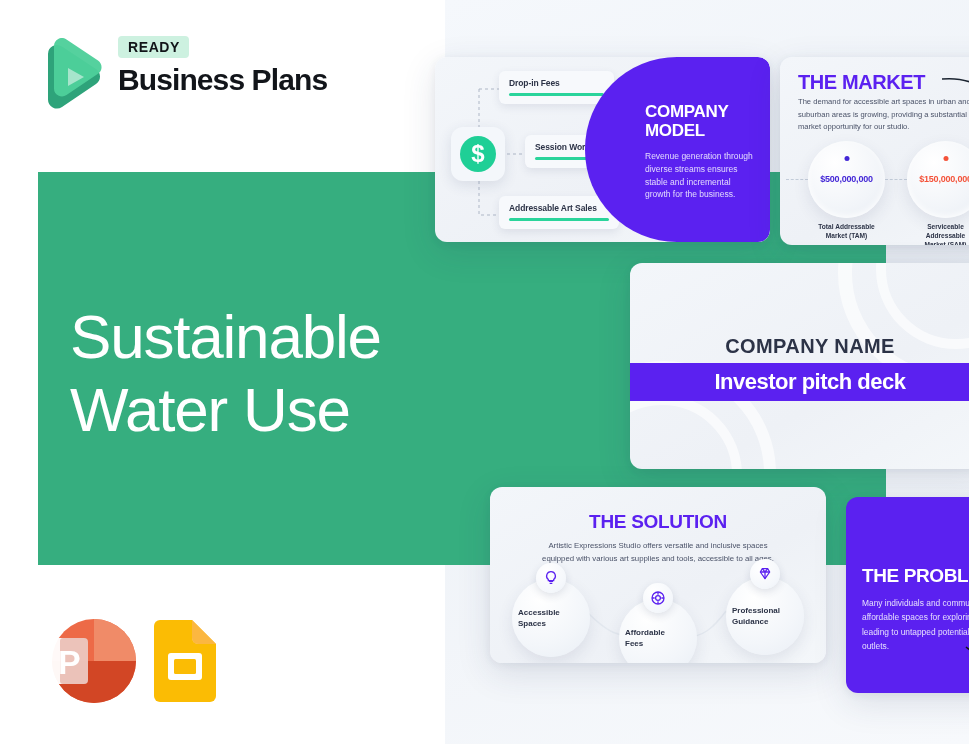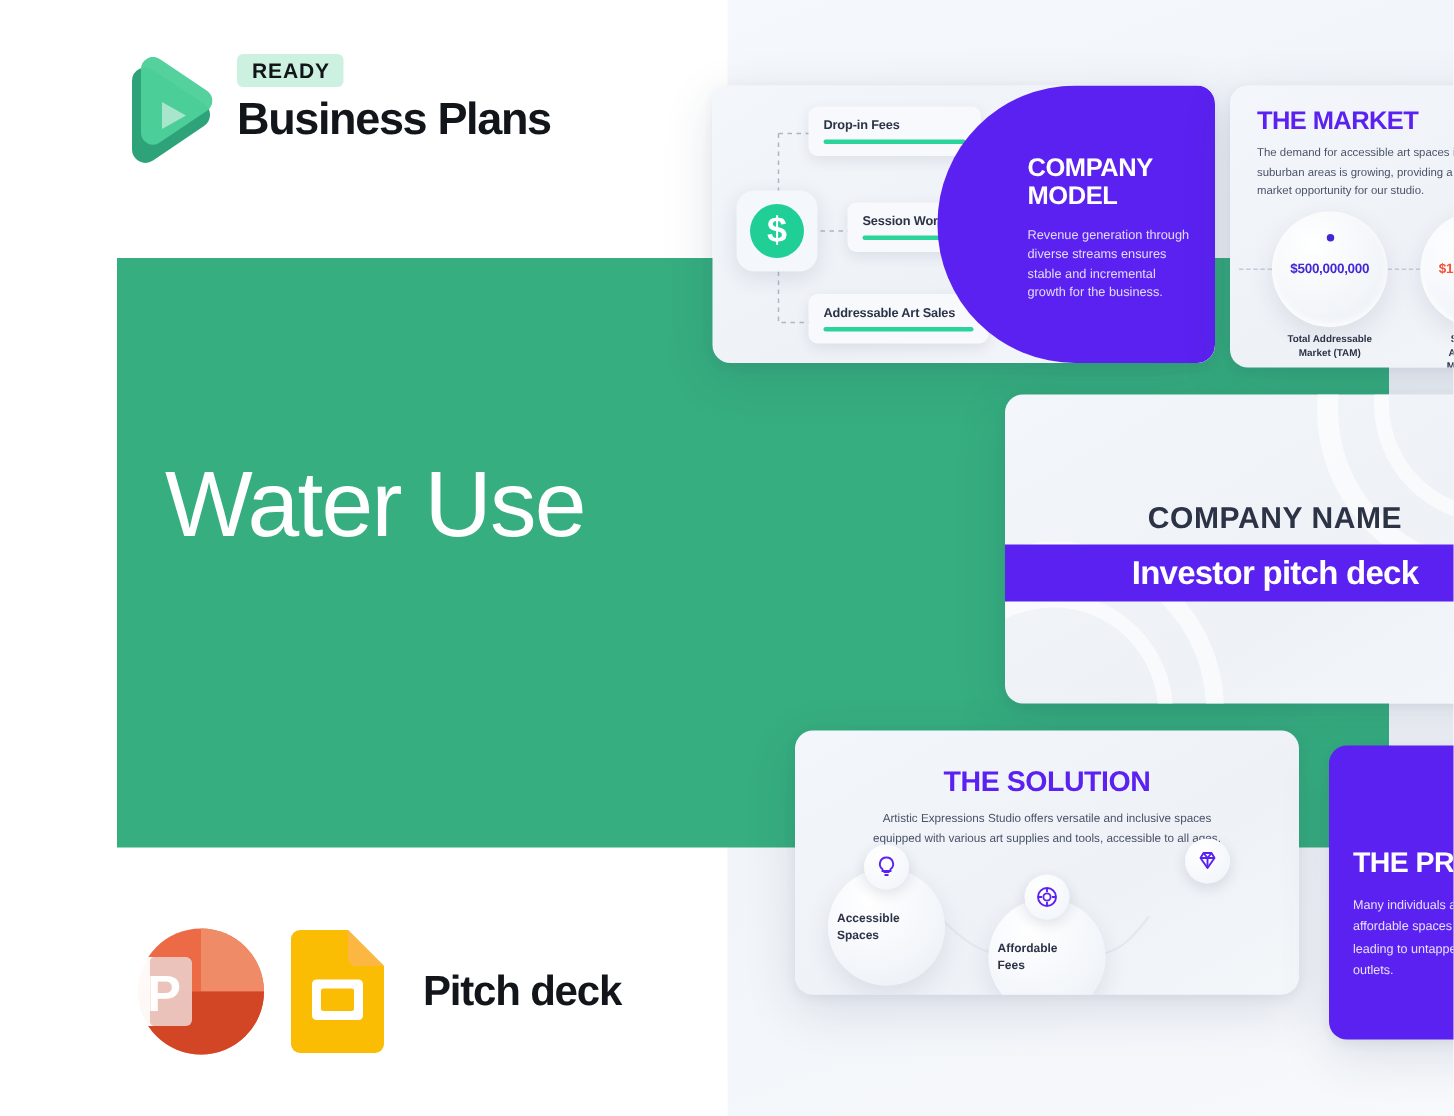--- a/index.html
+++ b/index.html
@@ -2,21 +2,21 @@
 <html><head>
 <meta charset="utf-8">
 <style>
   html,body{margin:0;padding:0;}
   body{
     width:969px;height:744px;overflow:hidden;position:relative;
     background:#ffffff;
     font-family:"Liberation Sans", sans-serif;
     -webkit-font-smoothing:antialiased;
   }
-  .stage{position:absolute;inset:0;margin-left:40px;}
+  .stage{position:absolute;inset:0;}
 
   
   .bg-right{
     position:absolute;left:445px;top:0;width:524px;height:744px;
     background:linear-gradient(160deg,#f5f8fc 0%,#eef2f7 45%,#f7f9fc 100%);
   }
 
   
   .green-panel{
     position:absolute;left:38px;top:172px;width:848px;height:393px;
@@ -81,21 +81,21 @@
   .bm-purple{
     position:absolute;right:0;top:0;width:185px;height:185px;
     background:#5b21f0;border-radius:92px 12px 12px 92px;
   }
   .bm-purple-inner{position:absolute;left:60px;top:45px;width:112px;}
   .bm-h{color:#fff;font-size:17px;font-weight:700;line-height:1.12;letter-spacing:-0.3px;}
   .bm-p{color:#e3dbfd;font-size:8.5px;line-height:1.5;margin-top:10px;}
 
   
   .s-market{left:780px;top:57px;width:238px;height:188px;}
-  .mk-h{position:absolute;left:18px;top:14px;font-size:17px;font-weight:800;color:#5b21f0;letter-spacing:-0.4px;text-align:right;}
+  .mk-h{position:absolute;left:18px;top:14px;font-size:20px;font-weight:800;color:#5b21f0;letter-spacing:-0.4px;text-align:right;}
   .mk-p{position:absolute;left:18px;top:39px;width:175px;font-size:7.6px;line-height:1.65;color:#4a5268;}
   .mk-arrow{position:absolute;left:160px;top:16px;width:62px;height:46px;}
   .mk-circles{position:absolute;left:6px;top:84px;width:232px;height:100px;}
   .mk-circ{
     position:absolute;top:0;width:77px;height:77px;border-radius:50%;
     background:radial-gradient(circle at 35% 28%,#ffffff 0%,#f2f5f9 62%,#e7ecf3 100%);
     box-shadow:0 6px 16px rgba(45,60,95,.10), inset 0 -2px 6px rgba(255,255,255,.9);
   }
   .mk-dot{position:absolute;left:50%;top:15px;width:5px;height:5px;border-radius:50%;transform:translateX(-50%);}
   .mk-val{position:absolute;left:0;right:0;top:33px;text-align:center;font-size:9px;font-weight:800;letter-spacing:-0.2px;}
@@ -157,20 +157,21 @@
         <path d="M30 30 L46 39 L30 48 Z" fill="#f2f8f5" opacity=".55"></path>
       </svg>
     </div>
     <div class="brand-text">
       <span class="ready-badge">READY</span>
       <div class="brand-title">Business Plans</div>
     </div>
   </div>
 
   <div class="hero-title">
+    <div>Sustainable</div>
     <div>Water Use</div>
   </div>
 
   <div class="filetypes">
     <div class="ppt-icon">
       <svg viewBox="0 0 94 90" width="94" height="90">
         <circle cx="52" cy="45" r="42" fill="#ed6a47"></circle>
         <path d="M52 3 a42 42 0 0 1 42 42 L52 45 Z" fill="#f08b68"></path>
         <path d="M94 45 a42 42 0 0 1-42 42 L52 45 Z" fill="#d24625"></path>
         <path d="M10 45 a42 42 0 0 0 42 42 L52 45 Z" fill="#d24625"></path>
@@ -181,21 +182,20 @@
     </div>
     <div class="slides-icon">
       <svg viewBox="0 0 62 82" width="62" height="82">
         <path d="M6 0 h32 l24 24 v52 a6 6 0 0 1-6 6 H6 a6 6 0 0 1-6-6 V6 a6 6 0 0 1 6-6z" fill="#fbbc04"></path>
         <path d="M38 0 l24 24 H44 a6 6 0 0 1-6-6 Z" fill="#fde293"></path>
         <path d="M38 18 a6 6 0 0 0 6 6 h18 l-24-24 Z" fill="#f9a825" opacity=".75"></path>
         <rect x="14" y="33" width="34" height="27" rx="3" fill="#ffffff"></rect>
         <rect x="20" y="39" width="22" height="15" rx="1.5" fill="#fbbc04"></rect>
       </svg>
     </div>
-    <div class="filetype-label">Pitch deck</div>
   </div>
 
   <div class="slide s-business">
     <div class="bm-flow">
       <svg width="190" height="170" style="position:absolute;left:0;top:0;">
         <path d="M30 24 V 86" stroke="#aeb7c6" stroke-width="1" stroke-dasharray="3,3" fill="none"></path>
         <path d="M30 92 V 150 H 62" stroke="#aeb7c6" stroke-width="1" stroke-dasharray="3,3" fill="none"></path>
         <path d="M58 89 H 78" stroke="#aeb7c6" stroke-width="1" stroke-dasharray="3,3" fill="none"></path>
         <path d="M30 24 H 62" stroke="#aeb7c6" stroke-width="1" stroke-dasharray="3,3" fill="none"></path>
       </svg>
@@ -307,20 +307,26 @@
         </div>
       </div>
       <div class="sl-ibadge" style="left:135px;top:8px;">
         <svg width="16" height="16" viewBox="0 0 24 24" fill="none" stroke="#5b21f0" stroke-width="1.9">
           <circle cx="12" cy="12" r="9"></circle>
           <circle cx="12" cy="12" r="3.6"></circle>
           <path d="M12 3 v4 M12 17 v4 M3 12 h4 M17 12 h4"></path>
         </svg>
       </div>
 
+      <div class="sl-circ" style="left:218px;top:2px;">
+        <div class="sl-lab">
+          <div>Professional</div>
+          <div>Guidance</div>
+        </div>
+      </div>
       <div class="sl-ibadge" style="left:242px;top:-16px;">
         <svg width="16" height="16" viewBox="0 0 24 24" fill="none" stroke="#5b21f0" stroke-width="1.9" stroke-linejoin="round">
           <path d="M5 9 L8 4 h8 l3 5 -7 10 Z"></path>
           <path d="M5 9 h14 M8 4 l4 5 4-5 M12 9 v10"></path>
         </svg>
       </div>
     </div>
   </div>
 
   <div class="slide s-problem hidden-ovf">

